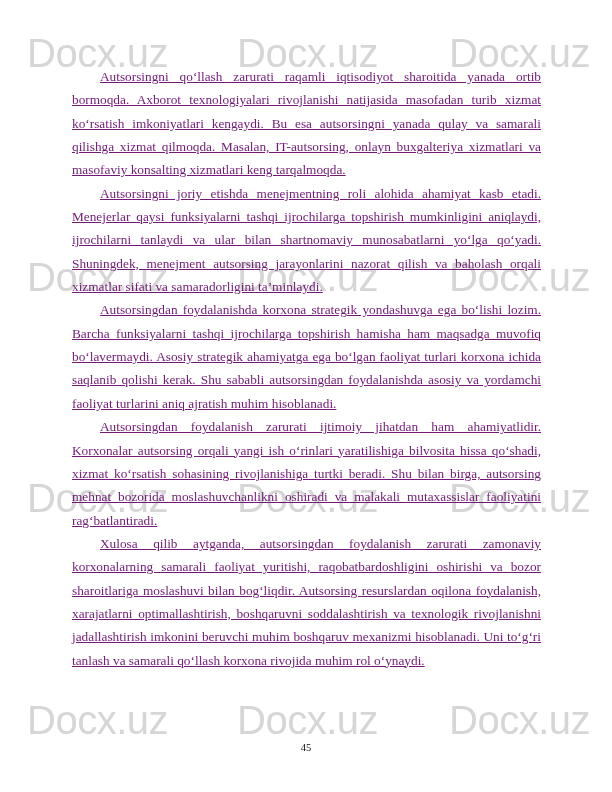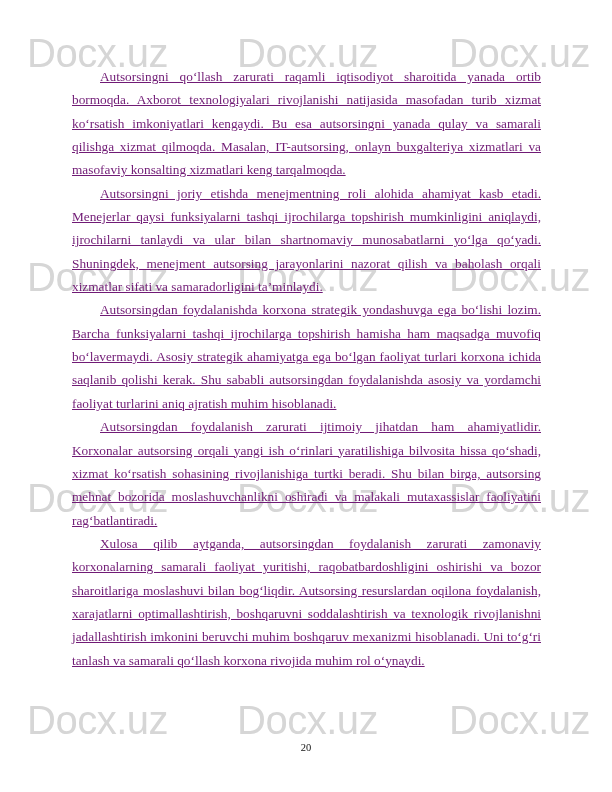--- a/index.html
+++ b/index.html
@@ -68,14 +68,14 @@
   </div>
 
   <div class="body-text">
     <p>Autsorsingni qo‘llash zarurati raqamli iqtisodiyot sharoitida yanada ortib bormoqda. Axborot texnologiyalari rivojlanishi natijasida masofadan turib xizmat ko‘rsatish imkoniyatlari kengaydi. Bu esa autsorsingni yanada qulay va samarali qilishga xizmat qilmoqda. Masalan, IT-autsorsing, onlayn buxgalteriya xizmatlari va masofaviy konsalting xizmatlari keng tarqalmoqda.</p>
     <p>Autsorsingni joriy etishda menejmentning roli alohida ahamiyat kasb etadi. Menejerlar qaysi funksiyalarni tashqi ijrochilarga topshirish mumkinligini aniqlaydi, ijrochilarni tanlaydi va ular bilan shartnomaviy munosabatlarni yo‘lga qo‘yadi. Shuningdek, menejment autsorsing jarayonlarini nazorat qilish va baholash orqali xizmatlar sifati va samaradorligini ta’minlaydi.</p>
     <p>Autsorsingdan foydalanishda korxona strategik yondashuvga ega bo‘lishi lozim. Barcha funksiyalarni tashqi ijrochilarga topshirish hamisha ham maqsadga muvofiq bo‘lavermaydi. Asosiy strategik ahamiyatga ega bo‘lgan faoliyat turlari korxona ichida saqlanib qolishi kerak. Shu sababli autsorsingdan foydalanishda asosiy va yordamchi faoliyat turlarini aniq ajratish muhim hisoblanadi.</p>
     <p>Autsorsingdan foydalanish zarurati ijtimoiy jihatdan ham ahamiyatlidir. Korxonalar autsorsing orqali yangi ish o‘rinlari yaratilishiga bilvosita hissa qo‘shadi, xizmat ko‘rsatish sohasining rivojlanishiga turtki beradi. Shu bilan birga, autsorsing mehnat bozorida moslashuvchanlikni oshiradi va malakali mutaxassislar faoliyatini rag‘batlantiradi.</p>
     <p>Xulosa qilib aytganda, autsorsingdan foydalanish zarurati zamonaviy korxonalarning samarali faoliyat yuritishi, raqobatbardoshligini oshirishi va bozor sharoitlariga moslashuvi bilan bog‘liqdir. Autsorsing resurslardan oqilona foydalanish, xarajatlarni optimallashtirish, boshqaruvni soddalashtirish va texnologik rivojlanishni jadallashtirish imkonini beruvchi muhim boshqaruv mexanizmi hisoblanadi. Uni to‘g‘ri tanlash va samarali qo‘llash korxona rivojida muhim rol o‘ynaydi.</p>
   </div>
 
-  <div class="page-number">20</div>
+  <div class="page-number">45</div>
 </div>
 
 </body></html>

